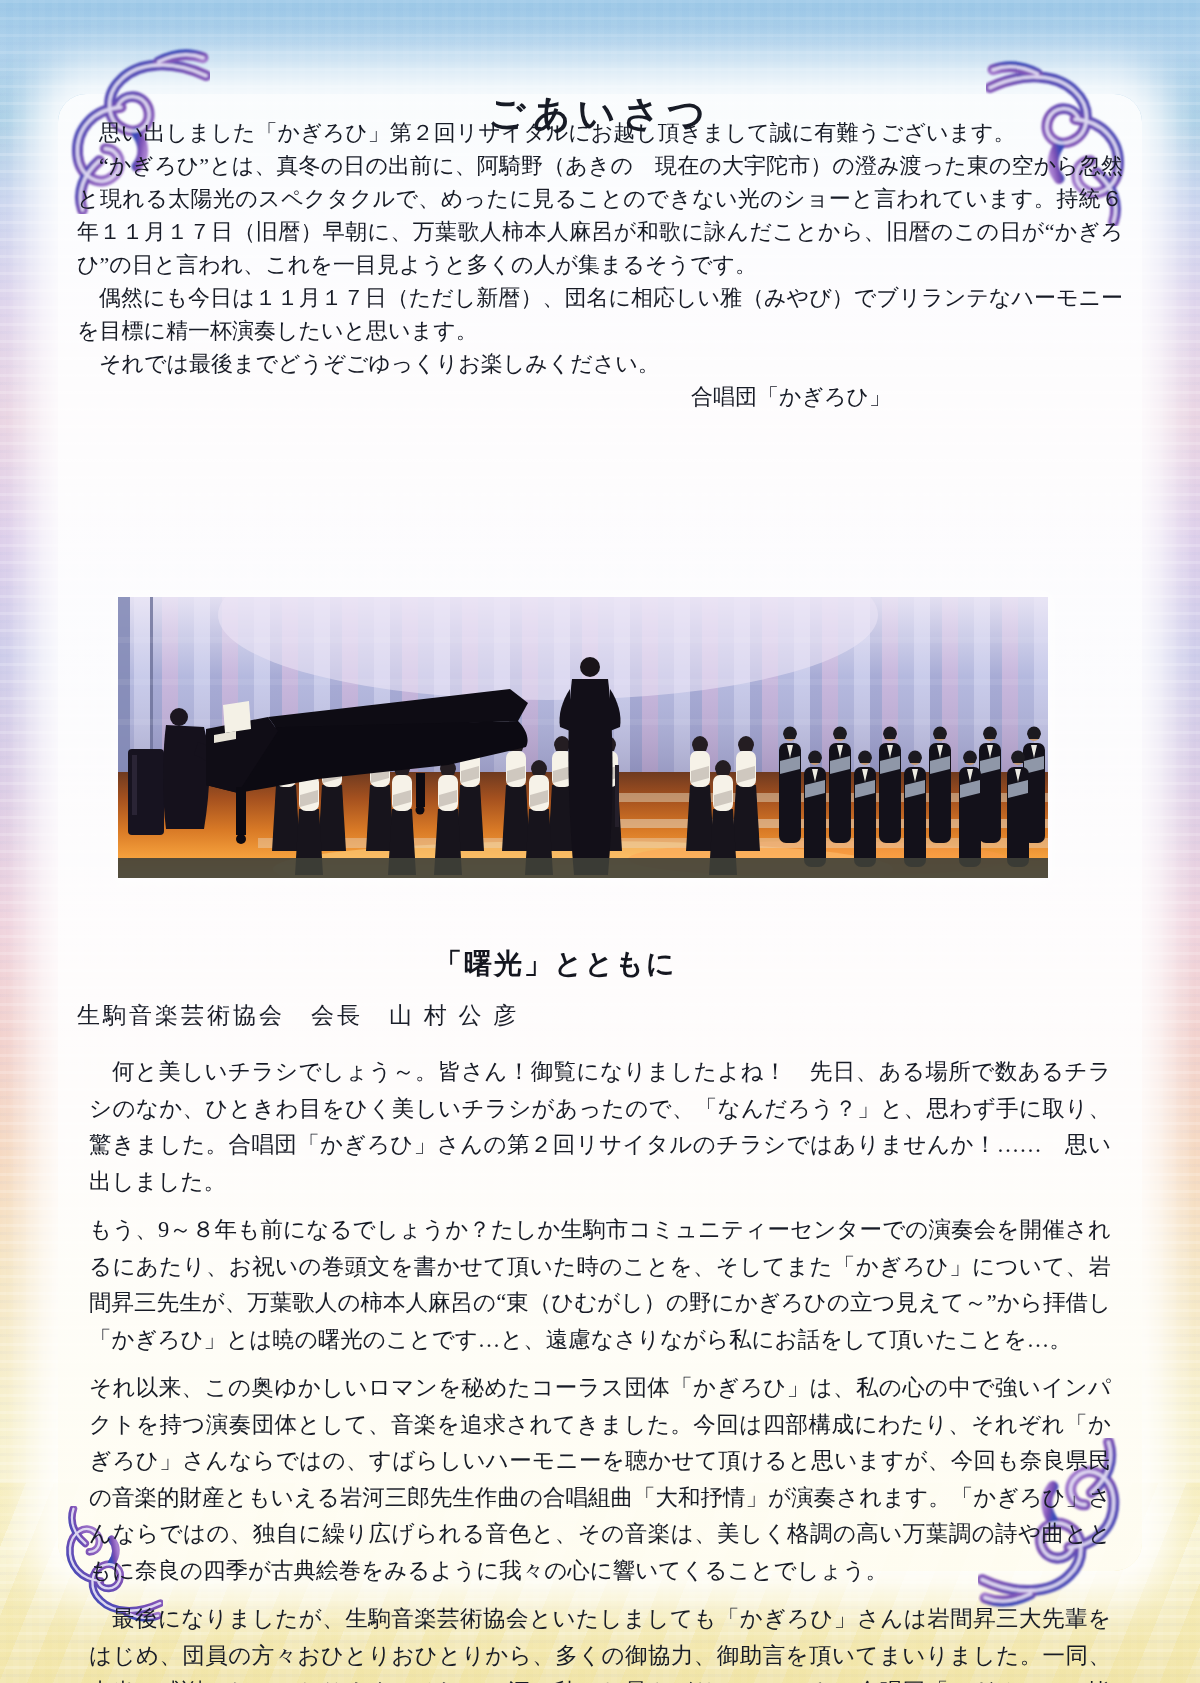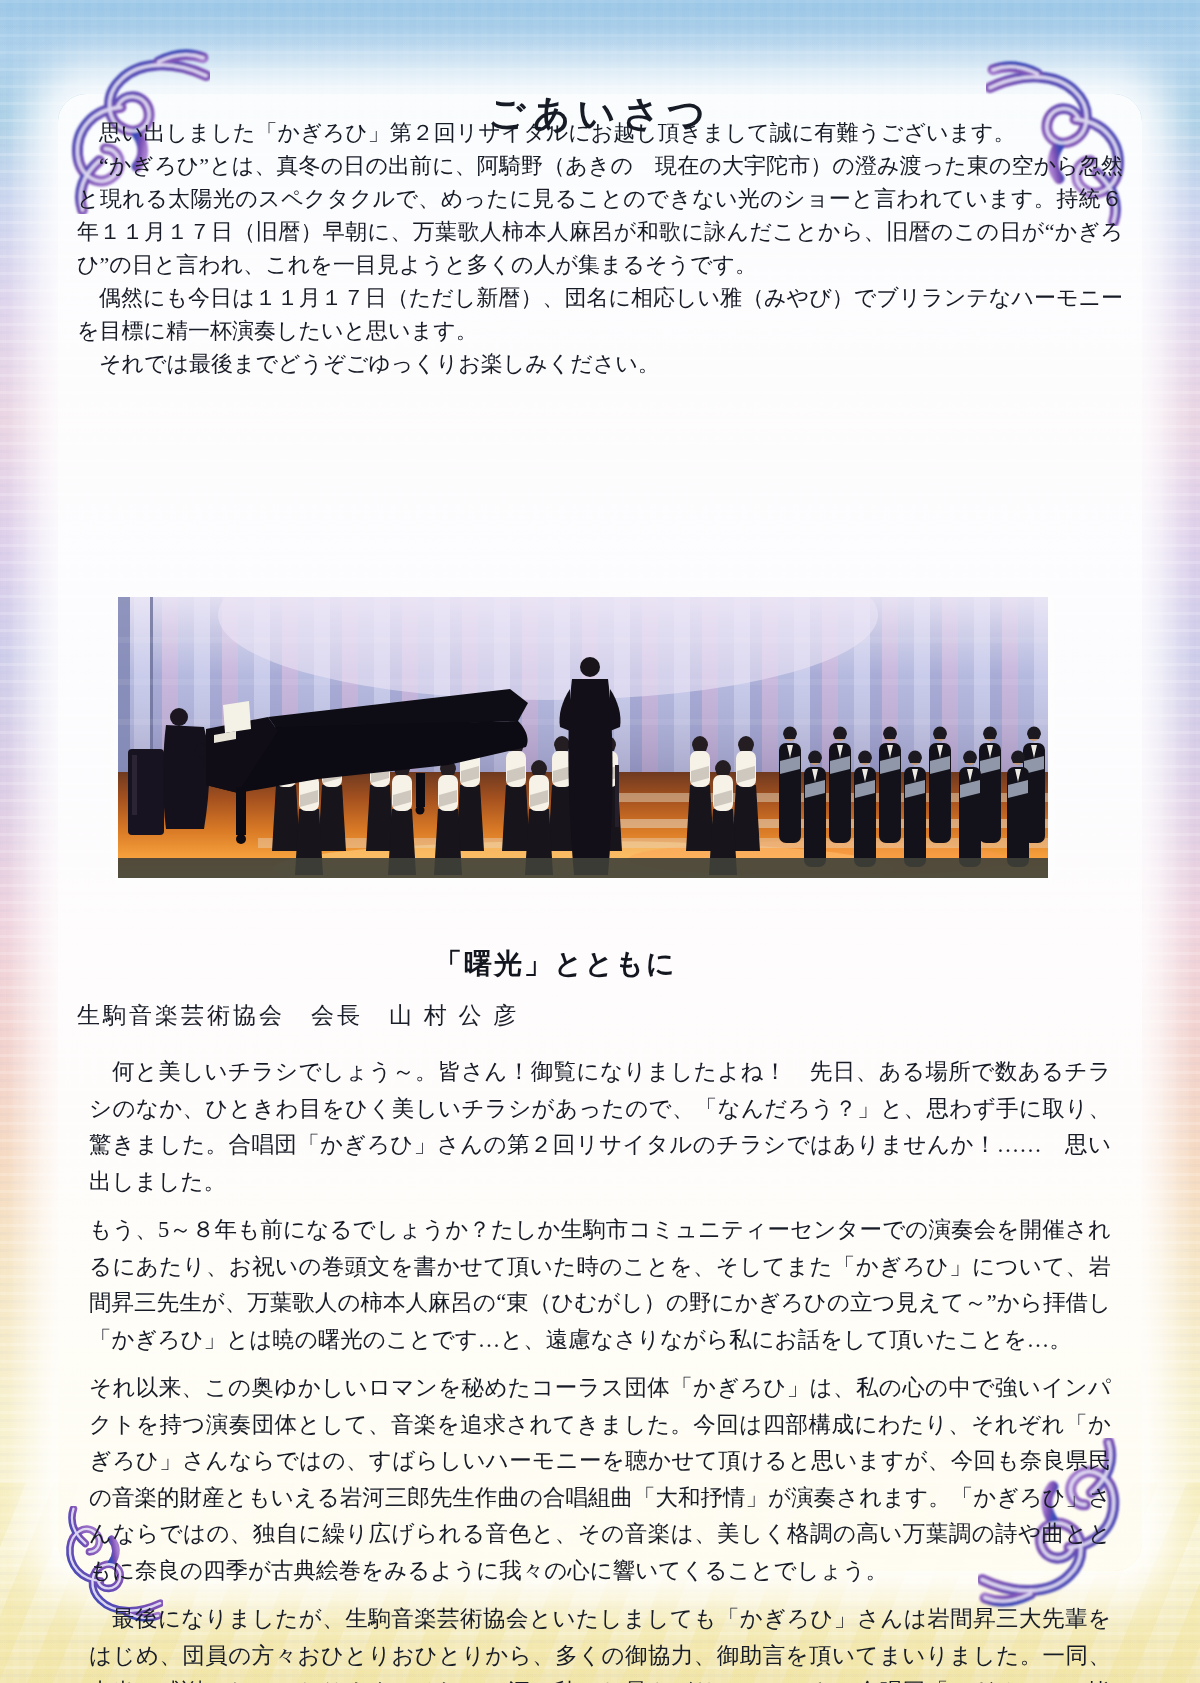--- a/index.html
+++ b/index.html
@@ -105,20 +105,21 @@
       <use href="#flourish"></use>
     </svg>
 
   <h1 class="ttl-greeting">ごあいさつ</h1>
 
   <div class="greeting-body">
     <p>　思い出しました「かぎろひ」第２回リサイタルにお越し頂きまして誠に有難うございます。</p>
     <p>　“かぎろひ”とは、真冬の日の出前に、阿騎野（あきの　現在の大宇陀市）の澄み渡った東の空から忽然と現れる太陽光のスペクタクルで、めったに見ることのできない光のショーと言われています。持統６年１１月１７日（旧暦）早朝に、万葉歌人柿本人麻呂が和歌に詠んだことから、旧暦のこの日が“かぎろひ”の日と言われ、これを一目見ようと多くの人が集まるそうです。</p>
     <p>　偶然にも今日は１１月１７日（ただし新暦）、団名に相応しい雅（みやび）でブリランテなハーモニーを目標に精一杯演奏したいと思います。</p>
     <p>　それでは最後までどうぞごゆっくりお楽しみください。</p>
+    <p class="signature">合唱団「かぎろひ」</p>
   </div>
 
   <div class="photo">
     <svg viewBox="0 0 930 281" preserveAspectRatio="none">
       <defs>
         <pattern id="wall" x="0" y="0" width="60" height="175" patternUnits="userSpaceOnUse">
           <rect x="0" y="0" width="16" height="175" fill="#aab0da"></rect>
           <rect x="16" y="0" width="16" height="175" fill="#c2c6e8"></rect>
           <rect x="32" y="0" width="12" height="175" fill="#9aa0cf"></rect>
           <rect x="44" y="0" width="16" height="175" fill="#c0aed8"></rect>
@@ -231,18 +232,18 @@
 
       <rect x="0" y="261" width="930" height="20" fill="#3f4038" opacity=".9"></rect>
     </svg>
   </div>
 
   <h2 class="ttl-dawn">「曙光」とともに</h2>
   <div class="attribution">生駒音楽芸術協会　会長　山 村 公 彦</div>
 
   <div class="dawn-body">
     <p>　何と美しいチラシでしょう～。皆さん！御覧になりましたよね！　先日、ある場所で数あるチラシのなか、ひときわ目をひく美しいチラシがあったので、「なんだろう？」と、思わず手に取り、驚きました。合唱団「かぎろひ」さんの第２回リサイタルのチラシではありませんか！……　思い出しました。</p>
-    <p>もう、5～８年も前になるでしょうか？たしか生駒市コミュニティーセンターでの演奏会を開催されるにあたり、お祝いの巻頭文を書かせて頂いた時のことを、そしてまた「かぎろひ」について、岩間昇三先生が、万葉歌人の柿本人麻呂の“東（ひむがし）の野にかぎろひの立つ見えて～”から拝借し「かぎろひ」とは暁の曙光のことです…と、遠慮なさりながら私にお話をして頂いたことを…。</p>
+    <p>もう、9～８年も前になるでしょうか？たしか生駒市コミュニティーセンターでの演奏会を開催されるにあたり、お祝いの巻頭文を書かせて頂いた時のことを、そしてまた「かぎろひ」について、岩間昇三先生が、万葉歌人の柿本人麻呂の“東（ひむがし）の野にかぎろひの立つ見えて～”から拝借し「かぎろひ」とは暁の曙光のことです…と、遠慮なさりながら私にお話をして頂いたことを…。</p>
     <p>それ以来、この奥ゆかしいロマンを秘めたコーラス団体「かぎろひ」は、私の心の中で強いインパクトを持つ演奏団体として、音楽を追求されてきました。今回は四部構成にわたり、それぞれ「かぎろひ」さんならではの、すばらしいハーモニーを聴かせて頂けると思いますが、今回も奈良県民の音楽的財産ともいえる岩河三郎先生作曲の合唱組曲「大和抒情」が演奏されます。「かぎろひ」さんならではの、独自に繰り広げられる音色と、その音楽は、美しく格調の高い万葉調の詩や曲とともに奈良の四季が古典絵巻をみるように我々の心に響いてくることでしょう。</p>
     <p>　最後になりましたが、生駒音楽芸術協会といたしましても「かぎろひ」さんは岩間昇三大先輩をはじめ、団員の方々おひとりおひとりから、多くの御協力、御助言を頂いてまいりました。一同、本当に感謝いたしております。それでは深い秋のお昼さがりのひととき、合唱団「かぎろひ」の皆さんの織りなす音楽の世界に我々も身を委ねることといたしましょう。</p>
   </div>
 
 </div>
 
 </body></html>

